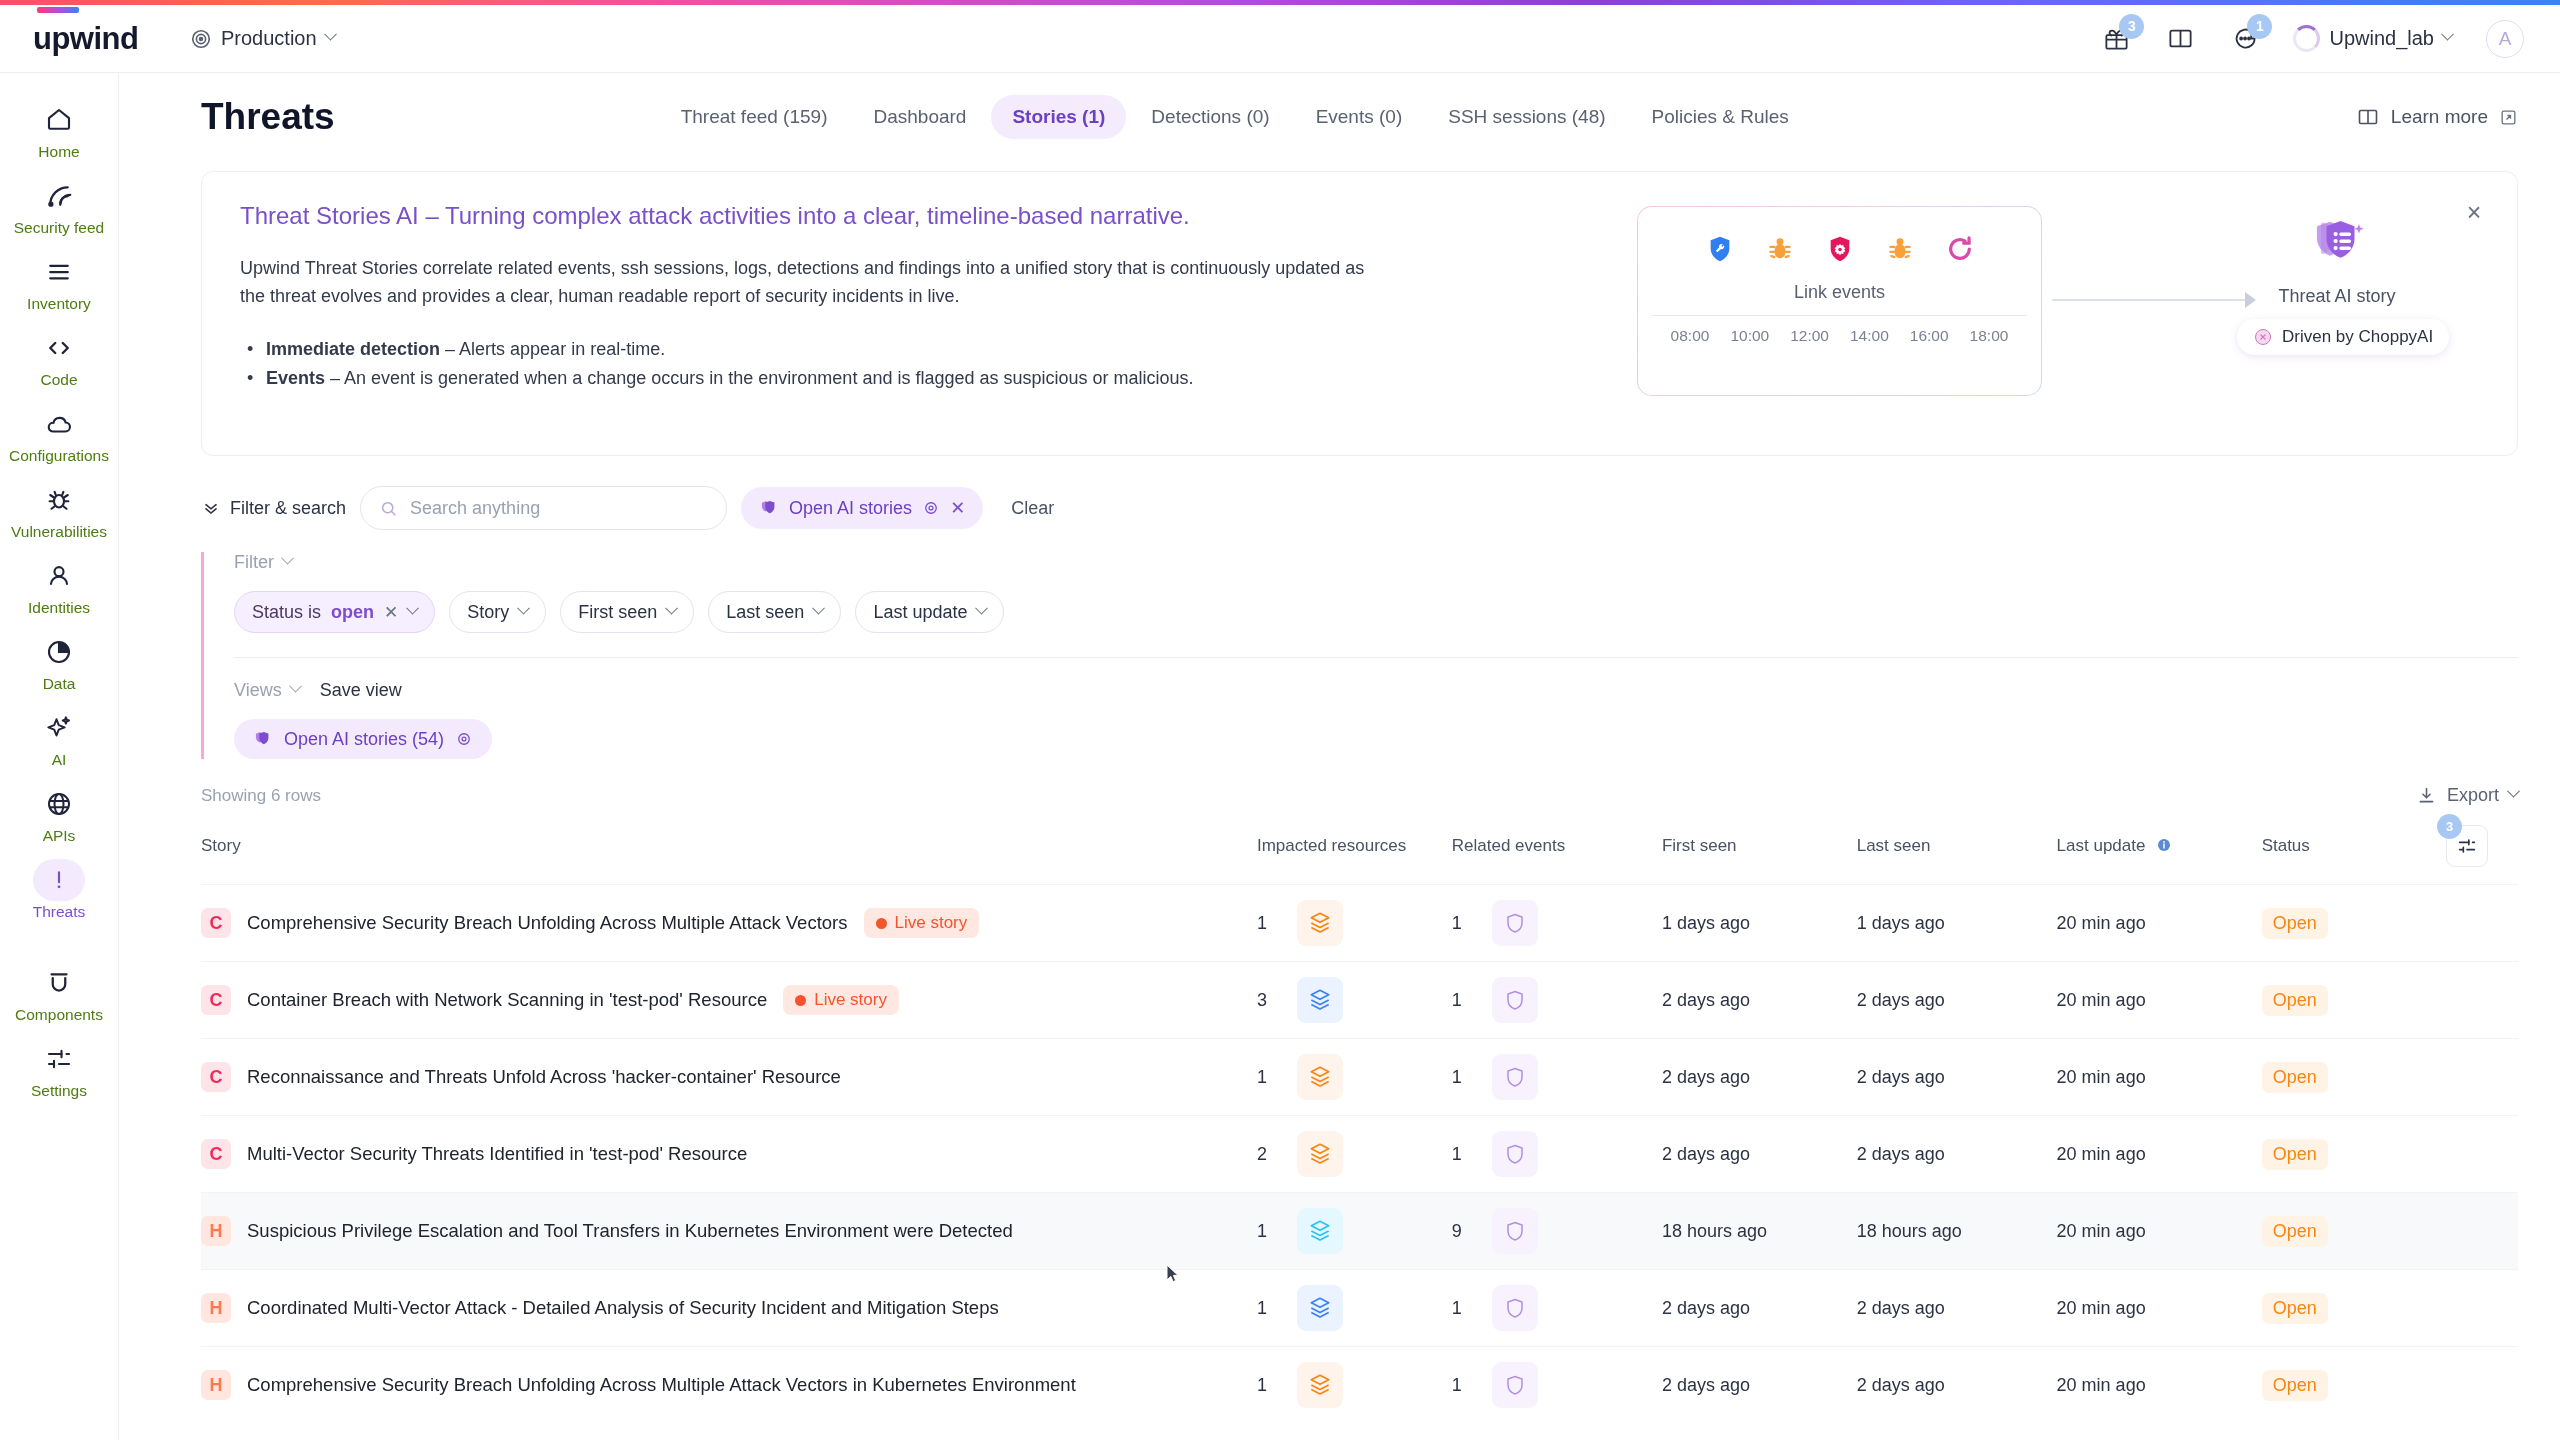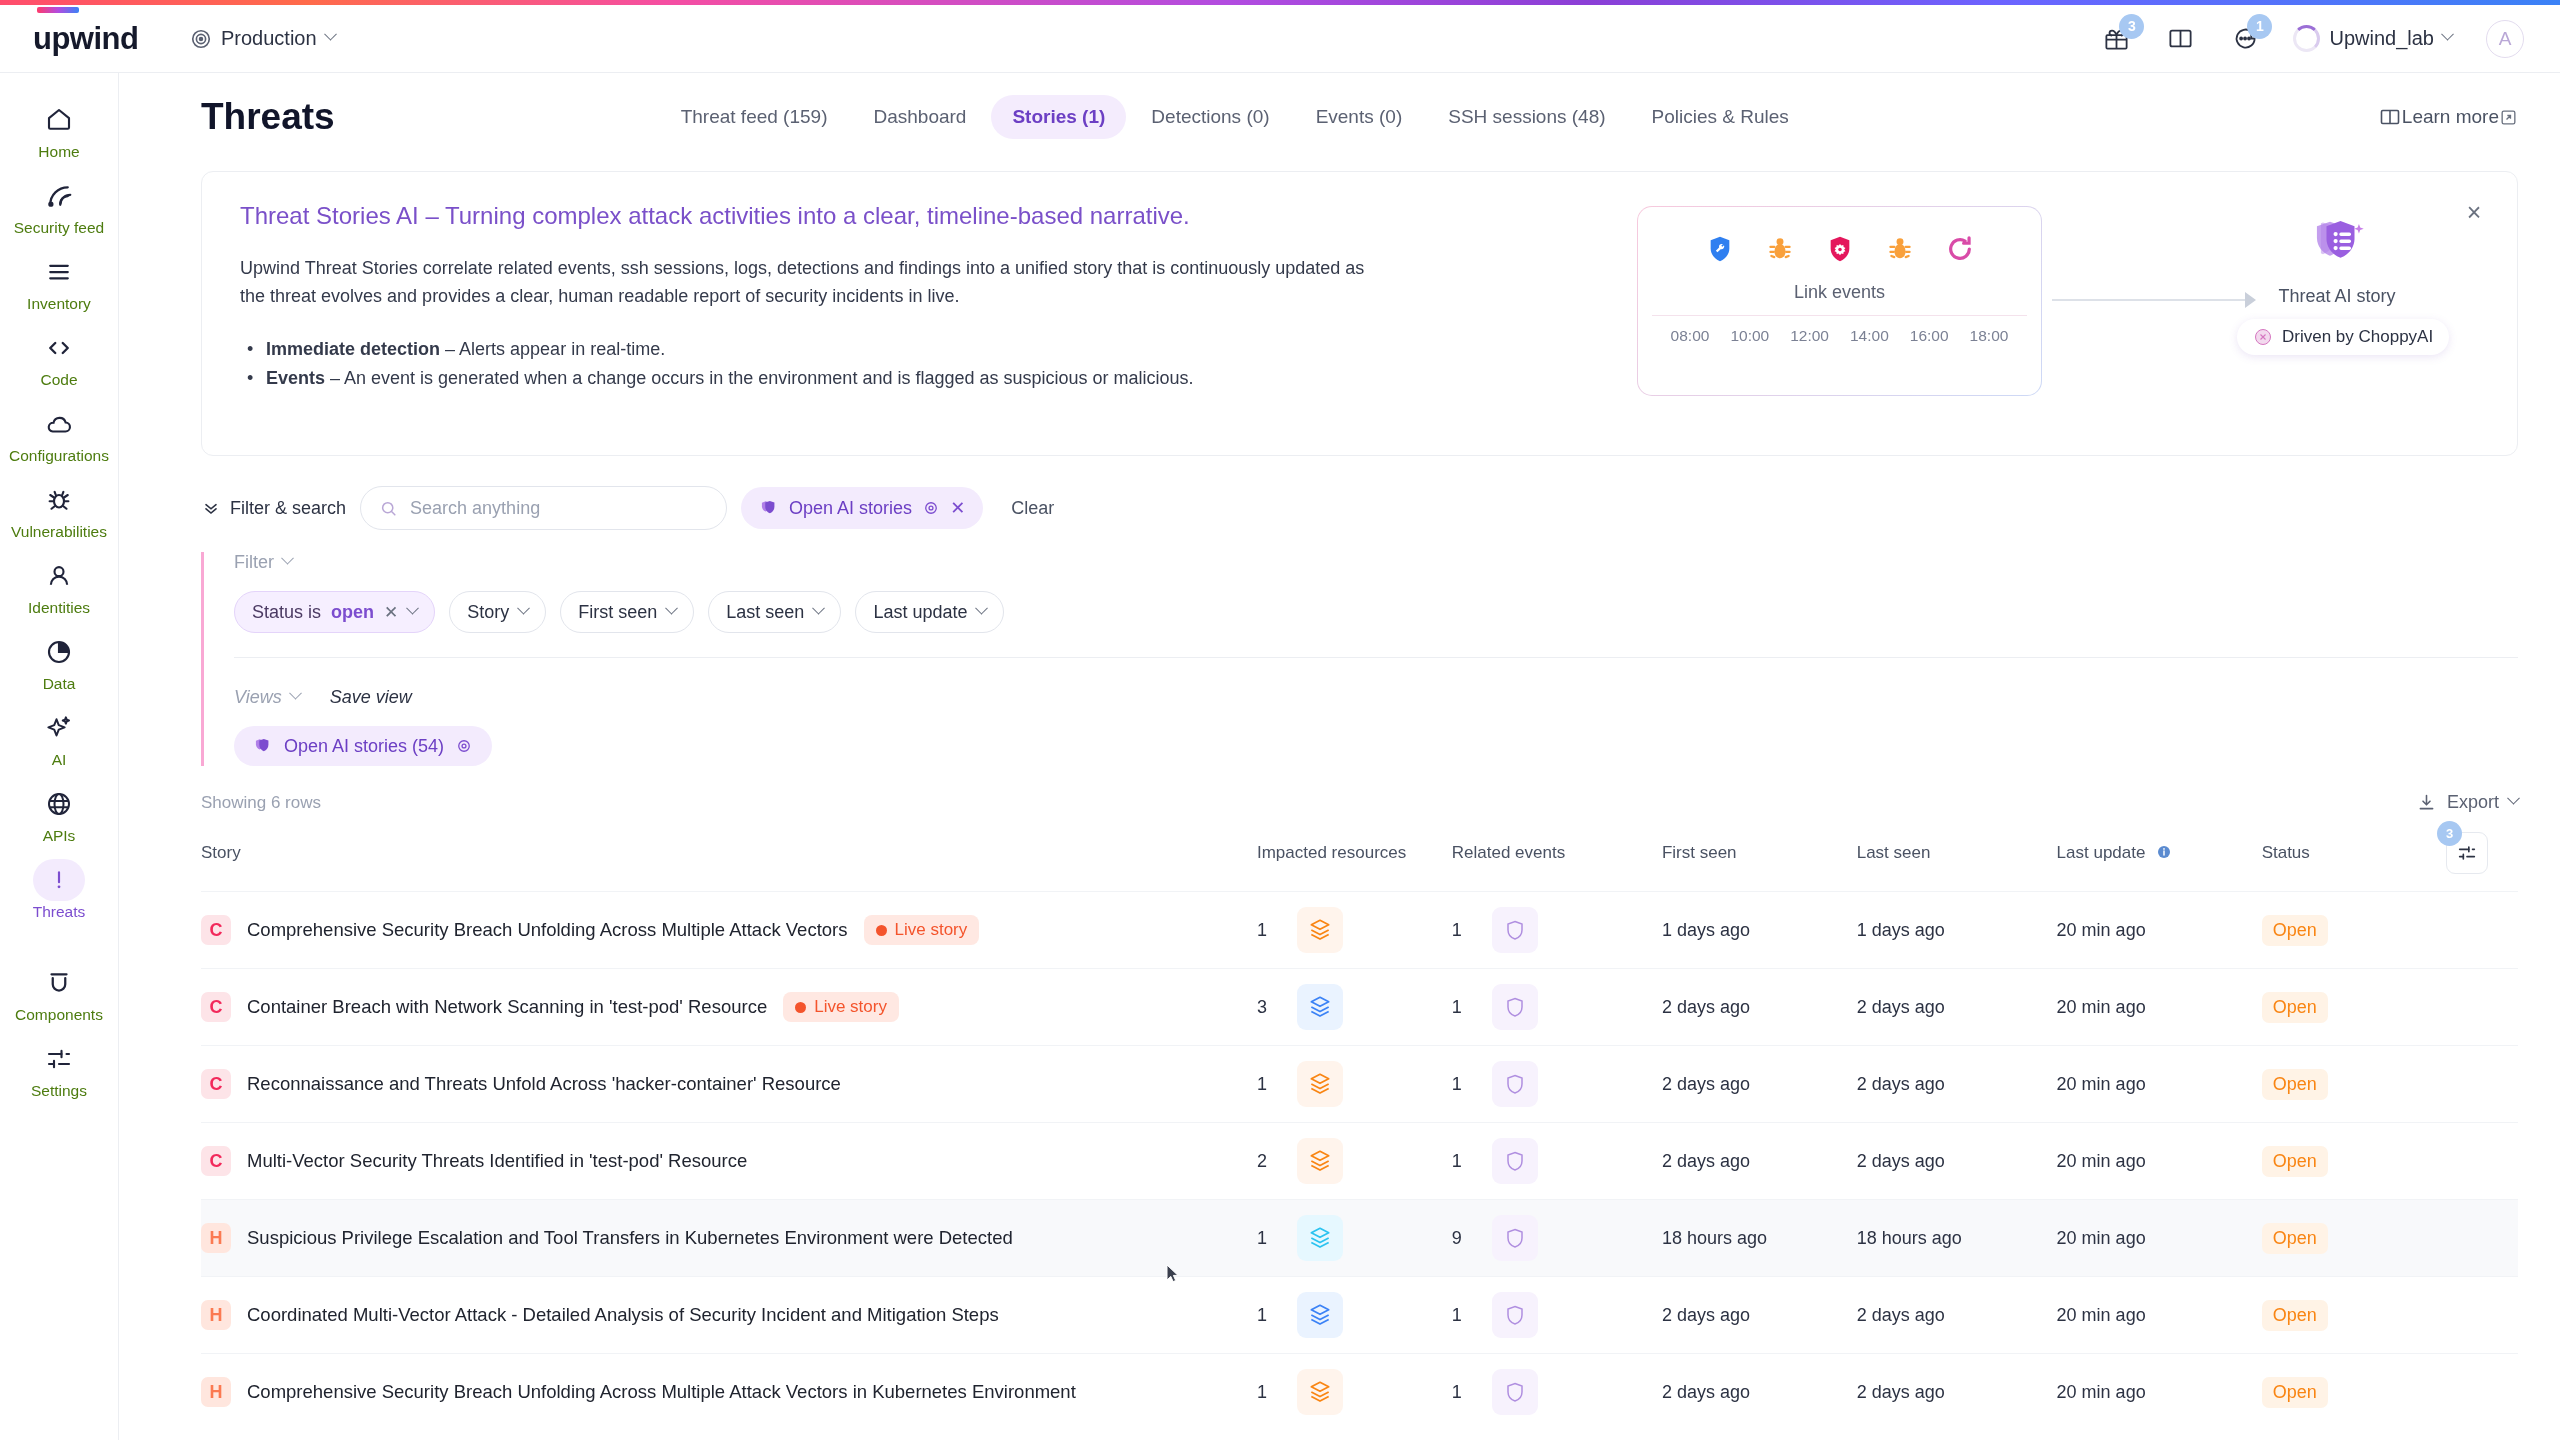--- a/index.html
+++ b/index.html
@@ -56,21 +56,21 @@
   .nav-label { font-size:15.5px; color:#4d7c0f; font-weight:500; }
   .nav-item.active .nav-label { color:#7c4dcf; }
   .nav-spacer { height:27px; }
   
   .main { position:absolute; top:73px; left:119px; width:2441px; height:1367px; background:#fff; }
   .page-head { display:flex; align-items:center; height:88px; padding:0 42px 0 82px; }
   .page-title { font-size:37px; font-weight:700; color:#11152a; }
   .tabs { display:flex; align-items:center; gap:4px; margin-left:325px; }
   .tab { padding:11px 21px; border-radius:22px; font-size:19px; color:#5b6172; cursor:pointer; white-space:nowrap; }
   .tab.active { background:#f4ecfd; color:#6c3fc4; font-weight:700; }
-  .learn { margin-left:auto; display:flex; align-items:center; font-size:19px; color:#4a5263; cursor:pointer; }
+  .learn { margin-left:auto; display:flex; align-items:center; gap:11px; font-size:19px; color:#4a5263; cursor:pointer; }
   
   .banner {
     position:relative; margin:10px 42px 0 82px; border:1px solid #eceef2; border-radius:12px;
     height:285px; padding:30px 38px; background:#fff;
   }
   .banner-title { font-size:24px; color:#7a50c9; font-weight:500; }
   .banner-body { margin-top:25px; font-size:18px; color:#343a4b; line-height:1.55; max-width:1125px; }
   .banner-list { margin-top:24px; list-style:none; }
   .banner-list li { font-size:18px; color:#343a4b; line-height:1.62; position:relative; padding-left:26px; }
   .banner-list li::before { content:"•"; position:absolute; left:7px; color:#343a4b; }
@@ -116,21 +116,21 @@
   .fz-filter { display:flex; align-items:center; gap:9px; font-size:18px; color:#9aa1b1; cursor:pointer; }
   .chips { display:flex; align-items:center; gap:14px; margin-top:18px; }
   .chip {
     display:flex; align-items:center; gap:10px; height:42px; padding:12px 17px;
     border:1px solid #e2e5ec; border-radius:21px; font-size:18px; color:#2c3243; cursor:pointer; background:#fff;
   }
   .chip.sel { background:#f6efff; border-color:#e4d4fa; color:#4b3a63; }
   .chip.sel b { color:#7c4dcf; }
   .chip .x { color:#6b7280; font-size:17px; }
   .divider { height:1px; background:#eceef2; margin:24px 0 0; }
-  .views-row { display:flex; align-items:center; gap:30px; margin-top:29px;font-style:italic; }
+  .views-row { display:flex; align-items:center; gap:20px; margin-top:22px; }
   .views-lbl { display:flex; align-items:center; gap:9px; font-size:18px; color:#9aa1b1; cursor:pointer; }
   .save-view { font-size:18px; color:#2c3243; cursor:pointer; }
   .view-chip {
     display:inline-flex; align-items:center; gap:11px; margin-top:18px;
     height:40px; padding:0 19px; background:#f3ebfd; border-radius:20px; color:#6c3fc4; font-size:18px; cursor:pointer;
   }
   
   .tbl-wrap { margin:26px 42px 0 82px; }
   .tbl-top { display:flex; align-items:center; }
   .rows-count { font-size:17px; color:#9aa1b1; }

